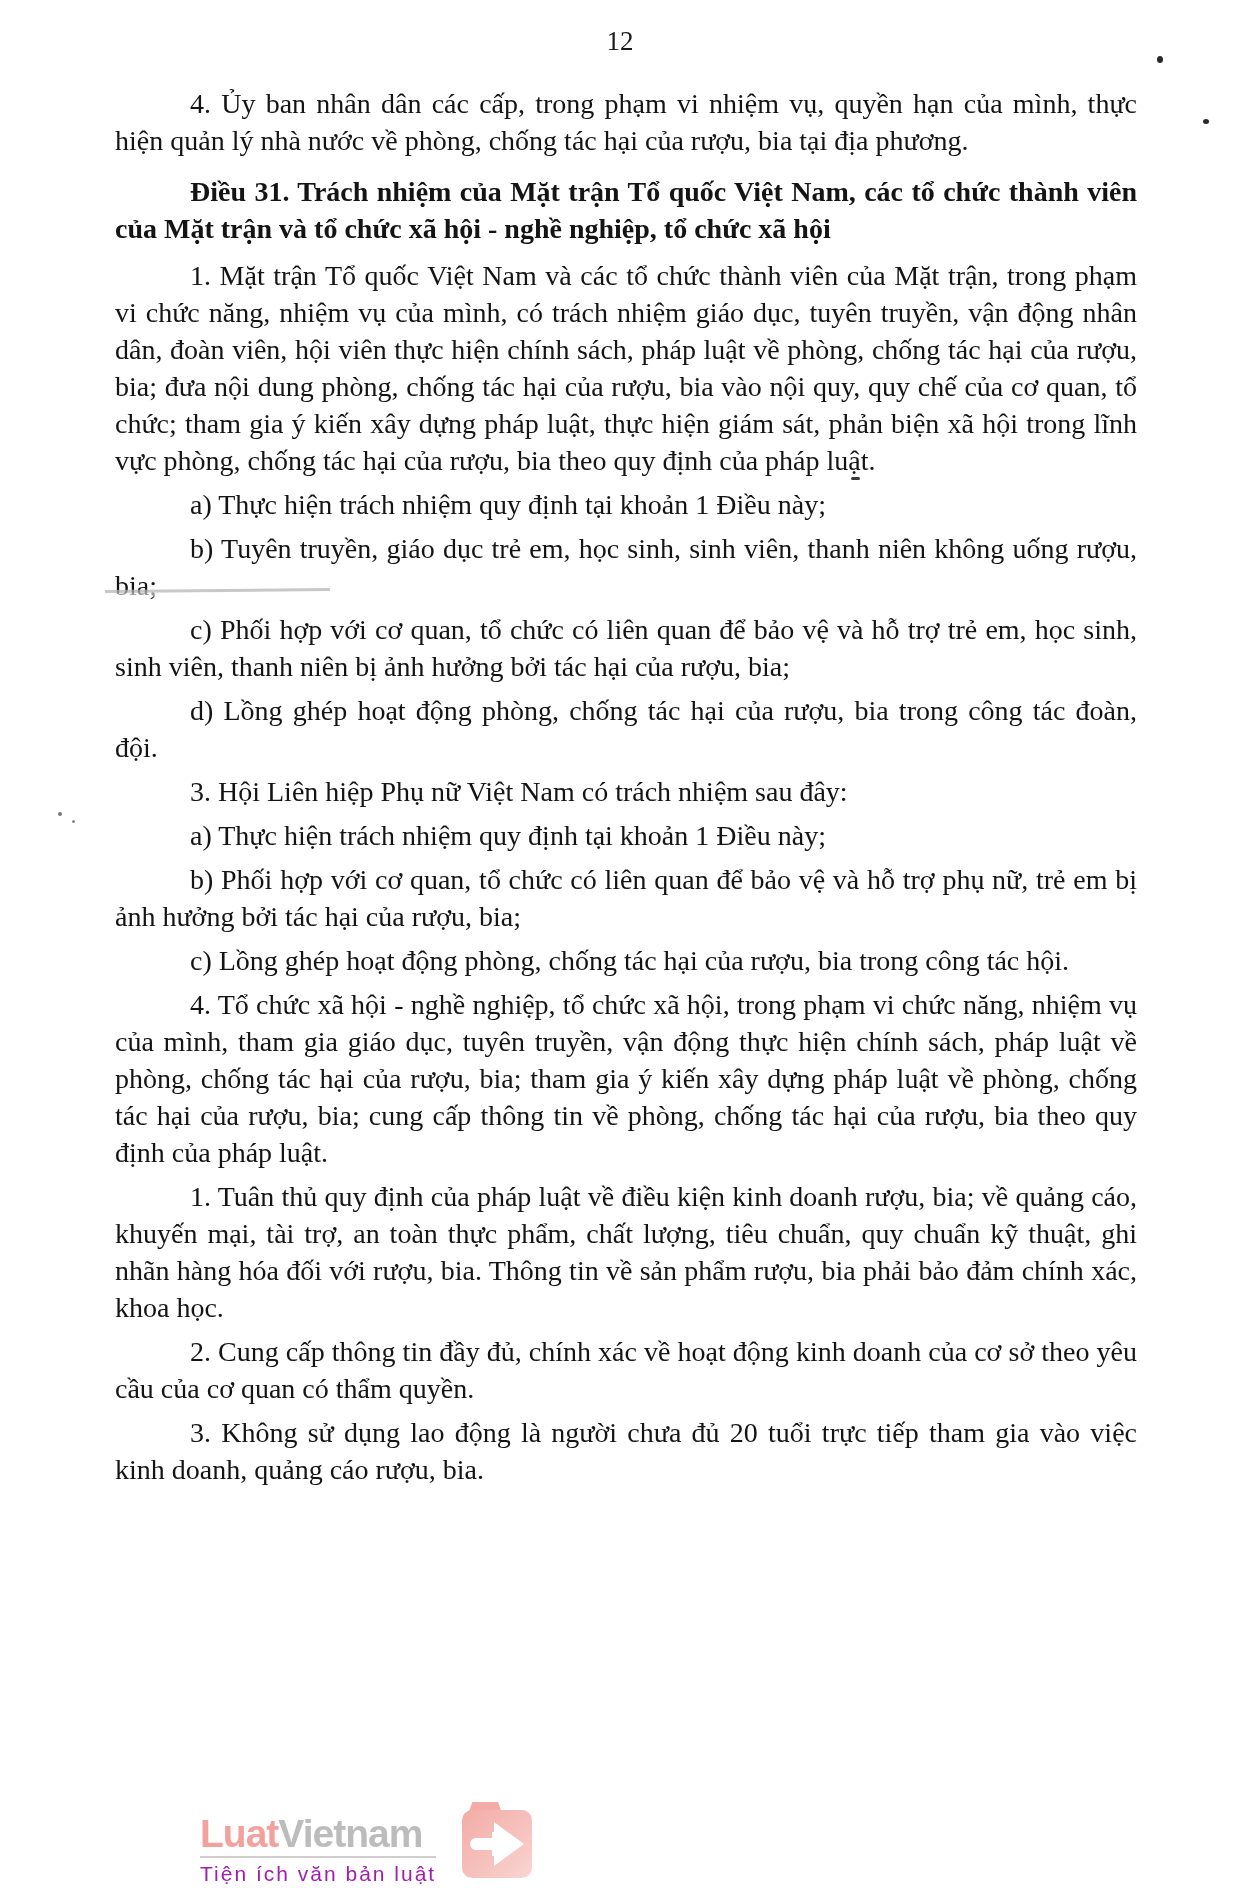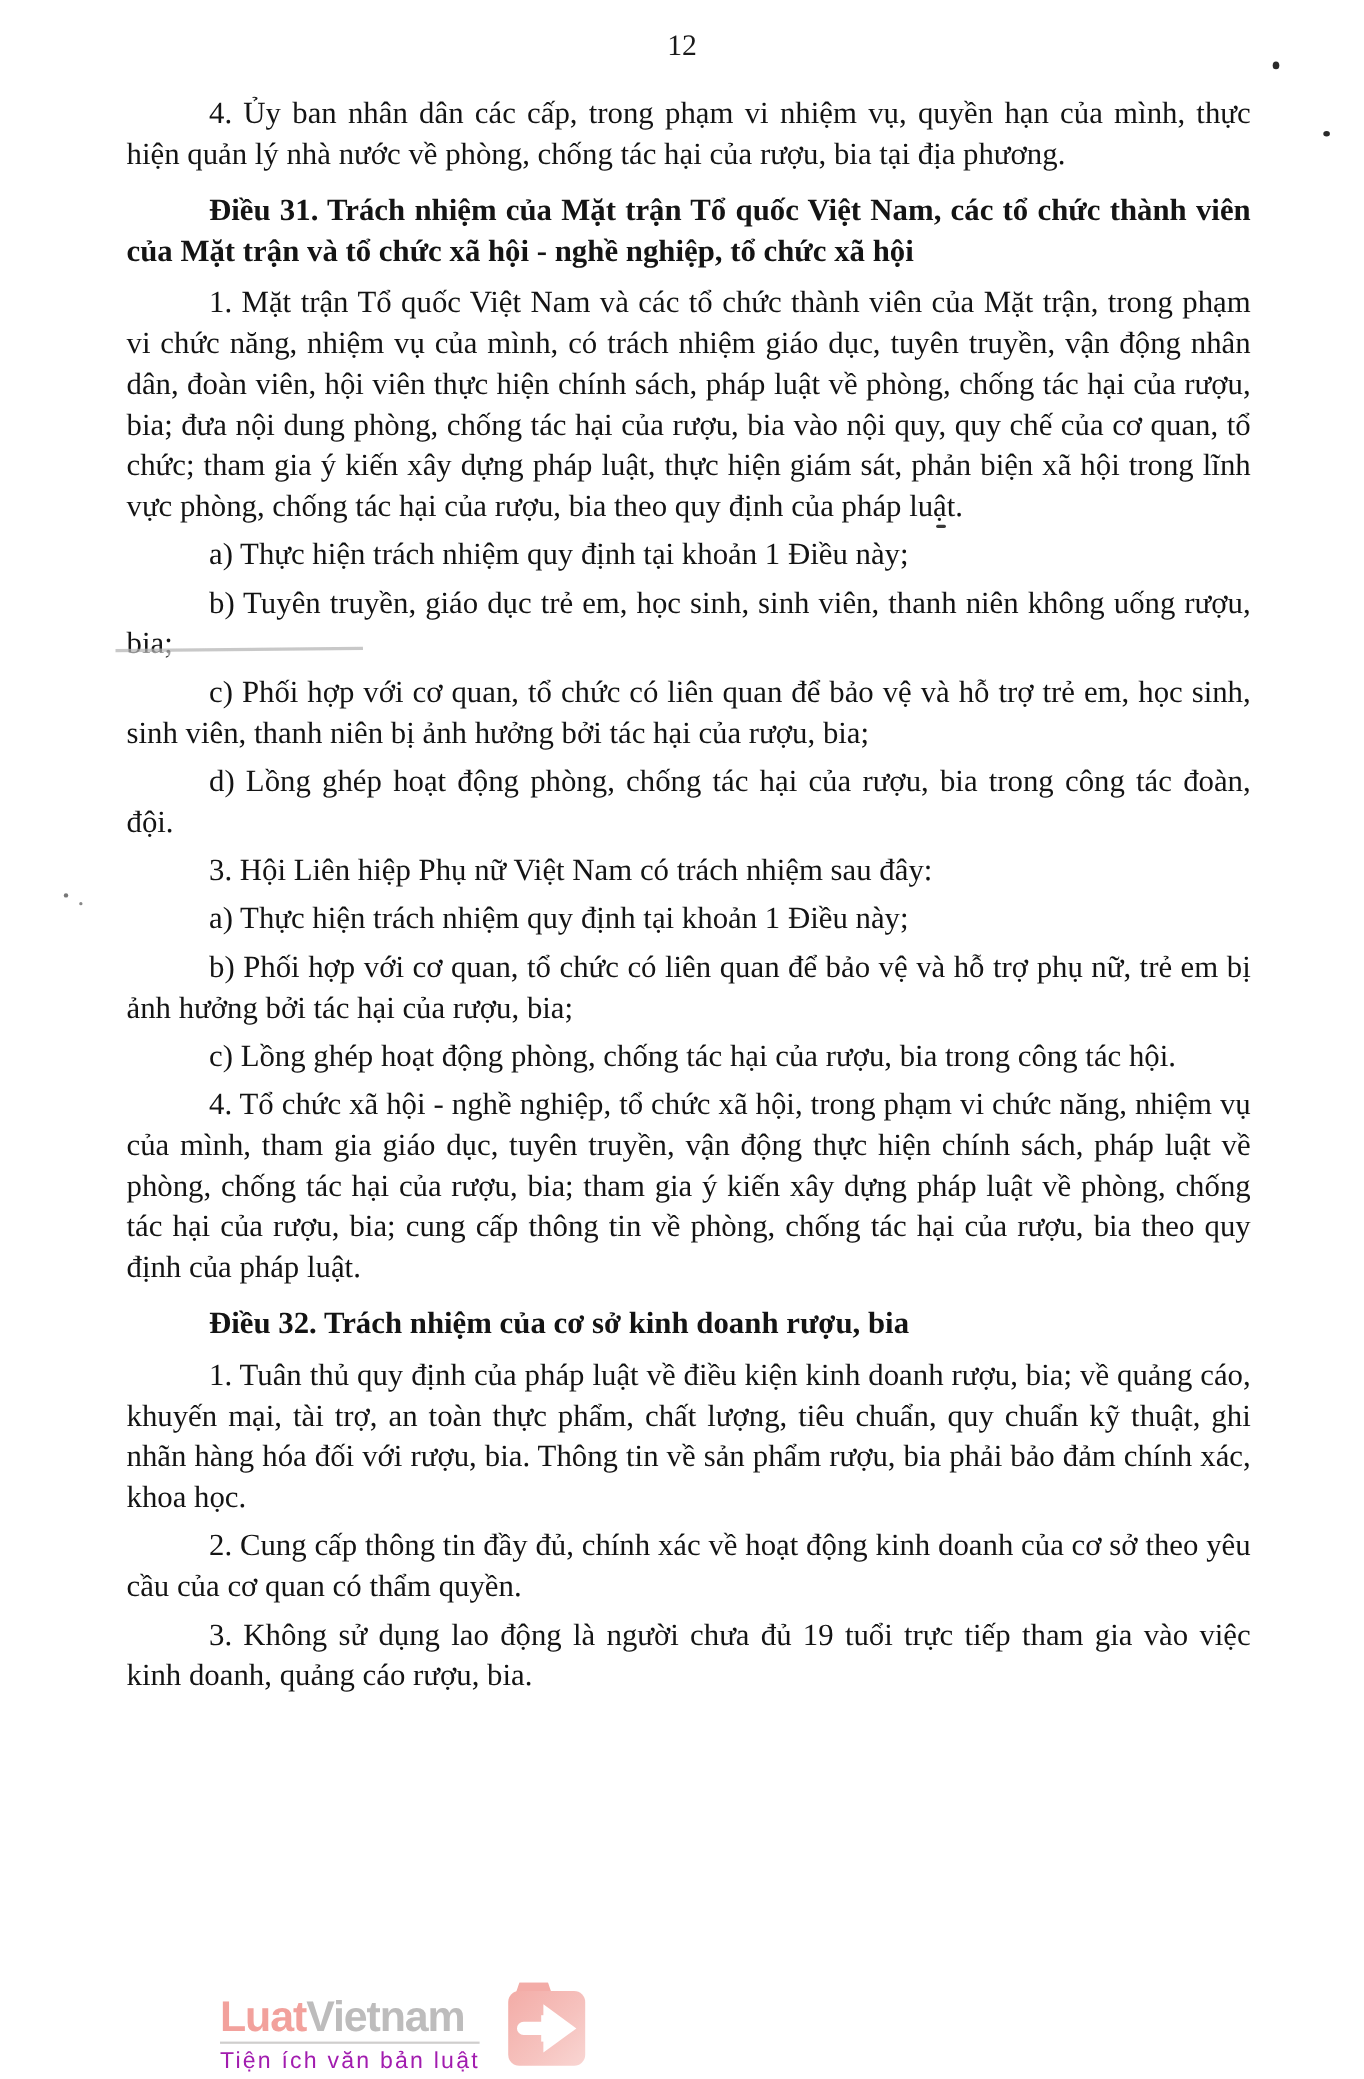--- a/index.html
+++ b/index.html
@@ -132,24 +132,23 @@
     <p>1. Mặt trận Tổ quốc Việt Nam và các tổ chức thành viên của Mặt trận, trong phạm vi chức năng, nhiệm vụ của mình, có trách nhiệm giáo dục, tuyên truyền, vận động nhân dân, đoàn viên, hội viên thực hiện chính sách, pháp luật về phòng, chống tác hại của rượu, bia; đưa nội dung phòng, chống tác hại của rượu, bia vào nội quy, quy chế của cơ quan, tổ chức; tham gia ý kiến xây dựng pháp luật, thực hiện giám sát, phản biện xã hội trong lĩnh vực phòng, chống tác hại của rượu, bia theo quy định của pháp luật.</p>
     <p>a) Thực hiện trách nhiệm quy định tại khoản 1 Điều này;</p>
     <p>b) Tuyên truyền, giáo dục trẻ em, học sinh, sinh viên, thanh niên không uống rượu, bia;<span class="crease"></span></p>
     <p>c) Phối hợp với cơ quan, tổ chức có liên quan để bảo vệ và hỗ trợ trẻ em, học sinh, sinh viên, thanh niên bị ảnh hưởng bởi tác hại của rượu, bia;</p>
     <p>d) Lồng ghép hoạt động phòng, chống tác hại của rượu, bia trong công tác đoàn, đội.</p>
     <p>3. Hội Liên hiệp Phụ nữ Việt Nam có trách nhiệm sau đây:</p>
     <p>a) Thực hiện trách nhiệm quy định tại khoản 1 Điều này;</p>
     <p>b) Phối hợp với cơ quan, tổ chức có liên quan để bảo vệ và hỗ trợ phụ nữ, trẻ em bị ảnh hưởng bởi tác hại của rượu, bia;</p>
     <p>c) Lồng ghép hoạt động phòng, chống tác hại của rượu, bia trong công tác hội.</p>
     <p>4. Tổ chức xã hội - nghề nghiệp, tổ chức xã hội, trong phạm vi chức năng, nhiệm vụ của mình, tham gia giáo dục, tuyên truyền, vận động thực hiện chính sách, pháp luật về phòng, chống tác hại của rượu, bia; tham gia ý kiến xây dựng pháp luật về phòng, chống tác hại của rượu, bia; cung cấp thông tin về phòng, chống tác hại của rượu, bia theo quy định của pháp luật.</p>
-    <p class="heading">Điều 32. Trách nhiệm của cơ sở kinh doanh rượu, bia</p>
     <p>1. Tuân thủ quy định của pháp luật về điều kiện kinh doanh rượu, bia; về quảng cáo, khuyến mại, tài trợ, an toàn thực phẩm, chất lượng, tiêu chuẩn, quy chuẩn kỹ thuật, ghi nhãn hàng hóa đối với rượu, bia. Thông tin về sản phẩm rượu, bia phải bảo đảm chính xác, khoa học.</p>
     <p>2. Cung cấp thông tin đầy đủ, chính xác về hoạt động kinh doanh của cơ sở theo yêu cầu của cơ quan có thẩm quyền.</p>
-    <p>3. Không sử dụng lao động là người chưa đủ 19 tuổi trực tiếp tham gia vào việc kinh doanh, quảng cáo rượu, bia.</p>
+    <p>3. Không sử dụng lao động là người chưa đủ 20 tuổi trực tiếp tham gia vào việc kinh doanh, quảng cáo rượu, bia.</p>
   </div>
 
   <div class="speck s1"></div>
   <div class="speck s2"></div>
   <div class="speck s3"></div>
   <div class="speck s4"></div>
   <div class="speck s5"></div>
 
   <div class="watermark">
     <div class="wm-text">

